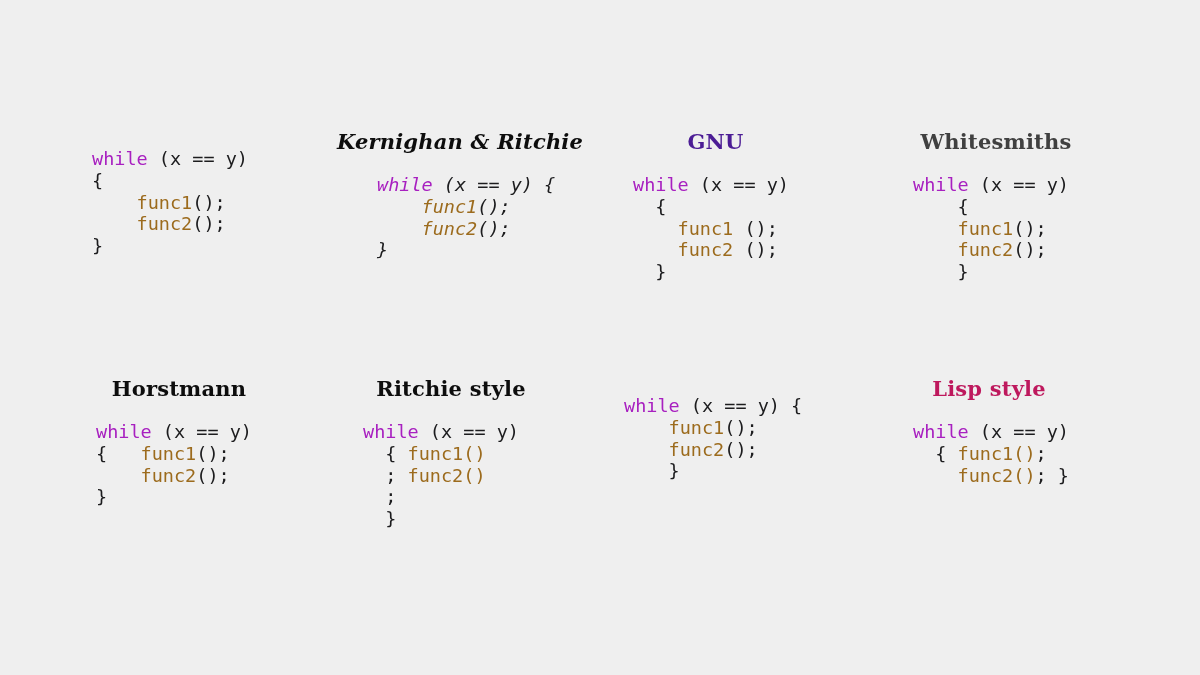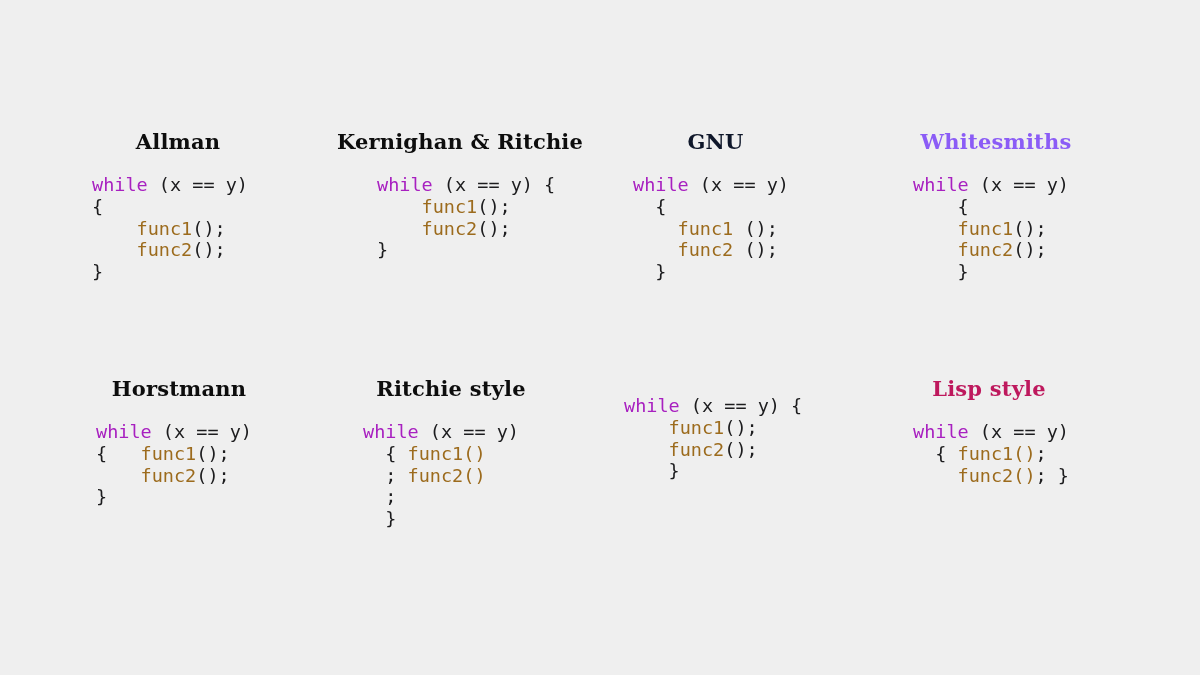--- a/index.html
+++ b/index.html
@@ -28,68 +28,67 @@
   }
   .code {
     margin: 0;
     font-family: "DejaVu Sans Mono", monospace;
     font-size: 18.5px;
     line-height: 21.8px;
     white-space: pre;
   }
   
   #panel-0 { left: 60px;  top: 129px; width: 236px; }
-  #panel-1 { left: 330px; top: 129px; width: 260px; }
+  #panel-1 { left: 330px; top: 129px; width: 260px; font-style: italic; }
   #panel-2 { left: 600px; top: 129px; width: 231px; }
   #panel-3 { left: 880px; top: 129px; width: 232px; }
   #panel-4 { left: 68px;  top: 376px; width: 222px; }
   #panel-5 { left: 330px; top: 376px; width: 242px; }
   #panel-6 { left: 600px; top: 376px; width: 216px; }
   #panel-7 { left: 880px; top: 376px; width: 218px; }
   .code { margin-top: 19px; }
   #panel-0 .code { margin-left: 32px; }
   #panel-1 .code { margin-left: 47px; }
   #panel-2 .code { margin-left: 33px; }
   #panel-3 .code { margin-left: 33px; }
   #panel-4 .code { margin-left: 28px; }
   #panel-5 .code { margin-left: 33px; }
   #panel-6 .code { margin-left: 24px; }
   #panel-7 .code { margin-left: 33px; }
 </style>
 </head>
 <body style="background-color: rgb(239, 239, 239);">
 
 <section class="panel" id="panel-0">
-  <h2 class="panel-title" style="color: rgb(13, 13, 13);">Allman</h2>
   <pre class="code"><span style="color: rgb(168, 32, 192);">while</span><span style="color: rgb(28, 28, 30);"> (x == y)</span>
 <span style="color: rgb(28, 28, 30);">{</span>
 <span style="color: rgb(28, 28, 30);">    </span><span style="color: rgb(156, 107, 29);">func1</span><span style="color: rgb(28, 28, 30);">();</span>
 <span style="color: rgb(28, 28, 30);">    </span><span style="color: rgb(156, 107, 29);">func2</span><span style="color: rgb(28, 28, 30);">();</span>
 <span style="color: rgb(28, 28, 30);">}</span></pre>
 </section>
 
 <section class="panel" id="panel-1">
   <h2 class="panel-title" style="color: rgb(13, 13, 13);">Kernighan &amp; Ritchie</h2>
   <pre class="code"><span style="color: rgb(168, 32, 192);">while</span><span style="color: rgb(28, 28, 30);"> (x == y) {</span>
 <span style="color: rgb(28, 28, 30);">    </span><span style="color: rgb(156, 107, 29);">func1</span><span style="color: rgb(28, 28, 30);">();</span>
 <span style="color: rgb(28, 28, 30);">    </span><span style="color: rgb(156, 107, 29);">func2</span><span style="color: rgb(28, 28, 30);">();</span>
 <span style="color: rgb(28, 28, 30);">}</span></pre>
 </section>
 
 <section class="panel" id="panel-2">
-  <h2 class="panel-title" style="color: #0f172a;">GNU</h2>
+  <h2 class="panel-title" style="color: #4c1d95;">GNU</h2>
   <pre class="code"><span style="color: rgb(168, 32, 192);">while</span><span style="color: rgb(28, 28, 30);"> (x == y)</span>
 <span style="color: rgb(28, 28, 30);">  {</span>
 <span style="color: rgb(28, 28, 30);">    </span><span style="color: rgb(156, 107, 29);">func1</span><span style="color: rgb(28, 28, 30);"> ();</span>
 <span style="color: rgb(28, 28, 30);">    </span><span style="color: rgb(156, 107, 29);">func2</span><span style="color: rgb(28, 28, 30);"> ();</span>
 <span style="color: rgb(28, 28, 30);">  }</span></pre>
 </section>
 
 <section class="panel" id="panel-3">
-  <h2 class="panel-title" style="color: #8b5cf6;">Whitesmiths</h2>
+  <h2 class="panel-title" style="color: #404040;">Whitesmiths</h2>
   <pre class="code"><span style="color: rgb(168, 32, 192);">while</span><span style="color: rgb(28, 28, 30);"> (x == y)</span>
 <span style="color: rgb(28, 28, 30);">    {</span>
 <span style="color: rgb(28, 28, 30);">    </span><span style="color: rgb(156, 107, 29);">func1</span><span style="color: rgb(28, 28, 30);">();</span>
 <span style="color: rgb(28, 28, 30);">    </span><span style="color: rgb(156, 107, 29);">func2</span><span style="color: rgb(28, 28, 30);">();</span>
 <span style="color: rgb(28, 28, 30);">    }</span></pre>
 </section>
 
 <section class="panel" id="panel-4">
   <h2 class="panel-title" style="color: rgb(13, 13, 13);">Horstmann</h2>
   <pre class="code"><span style="color: rgb(168, 32, 192);">while</span><span style="color: rgb(28, 28, 30);"> (x == y)</span>

